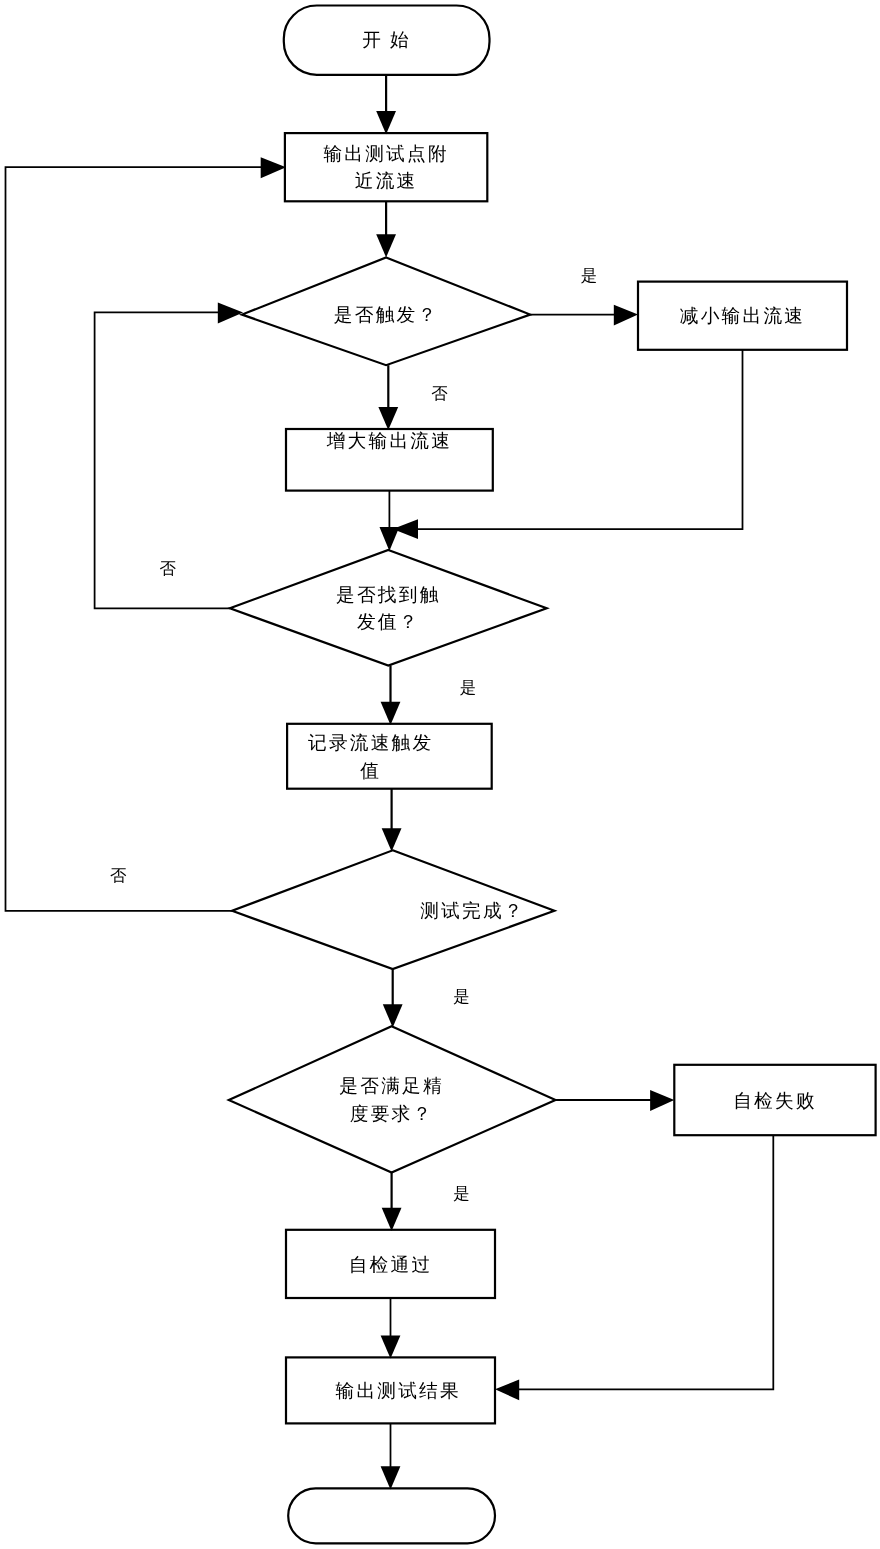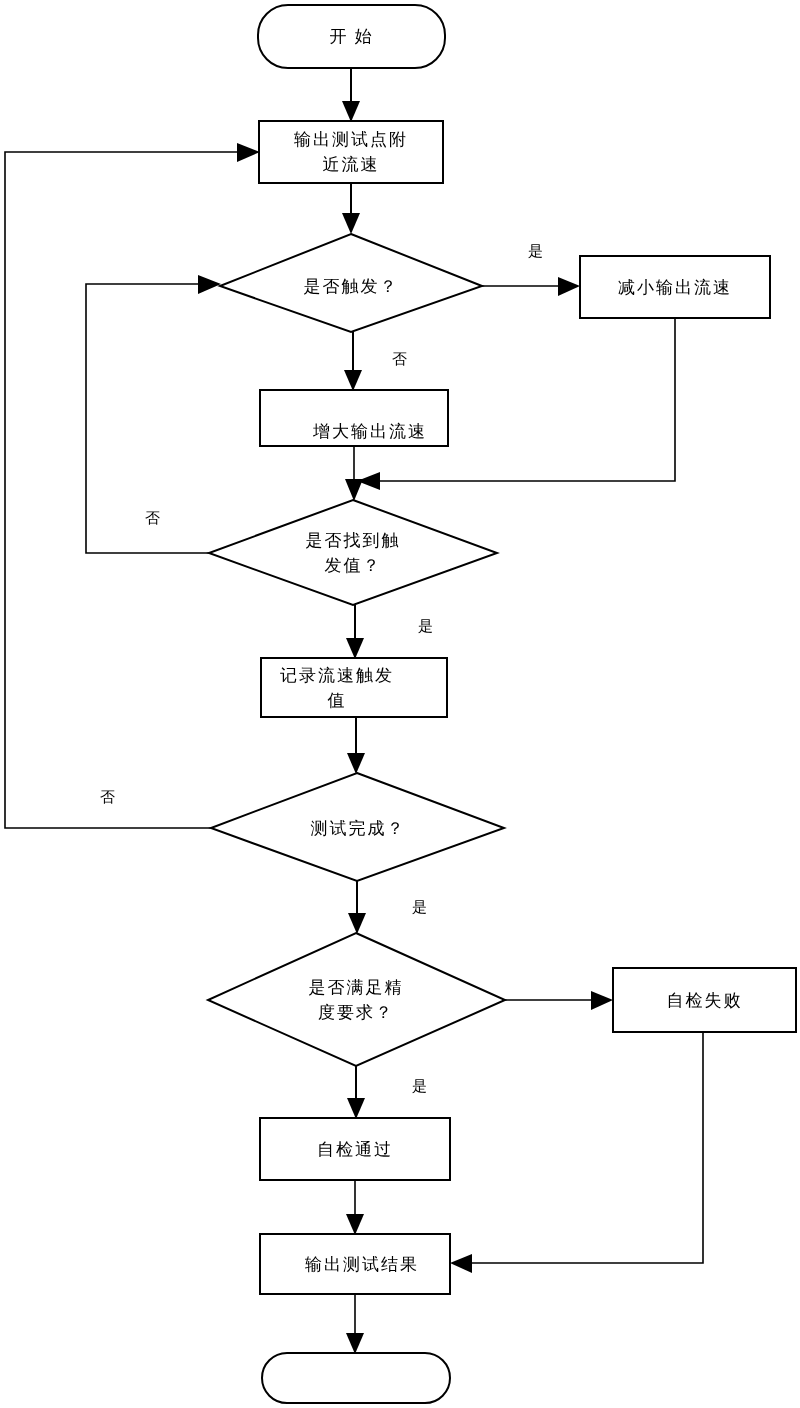--- a/index.html
+++ b/index.html
@@ -157,35 +157,35 @@
   </div>
 
   <div class="node-label" style="left:220px; top:256px; width:262px; height:60px;">
     <span>是否触发？</span>
   </div>
 
   <div class="node-label" style="left:580px; top:256px; width:190px; height:62px;border-radius:17px;">
     <span>减小输出流速</span>
   </div>
 
-  <div class="node-label" style="left:260px; top:403px; width:188px; height:56px;margin-left:16px;">
+  <div class="node-label" style="left:260px; top:372px; width:188px; height:56px;">
     <span>增大输出流速</span>
   </div>
 
   <div class="node-label" style="left:223px; top:523px; width:260px; height:60px;">
     <span>是否找到触
 发值？</span>
   </div>
 
   <div class="node-label" style="left:261px; top:658px; width:152px; height:59px;">
     <span>记录流速触发
 值</span>
   </div>
 
-  <div class="node-label" style="left:228px; top:798px; width:260px; height:60px;">
+  <div class="node-label" style="left:217px; top:798px; width:260px; height:60px;justify-content:flex-end;">
     <span>测试完成？</span>
   </div>
 
   <div class="node-label" style="left:226px; top:970px; width:260px; height:60px;">
     <span>是否满足精
 度要求？</span>
   </div>
 
   <div class="node-label" style="left:613px; top:968px; width:183px; height:64px;">
     <span>自检失败</span>

